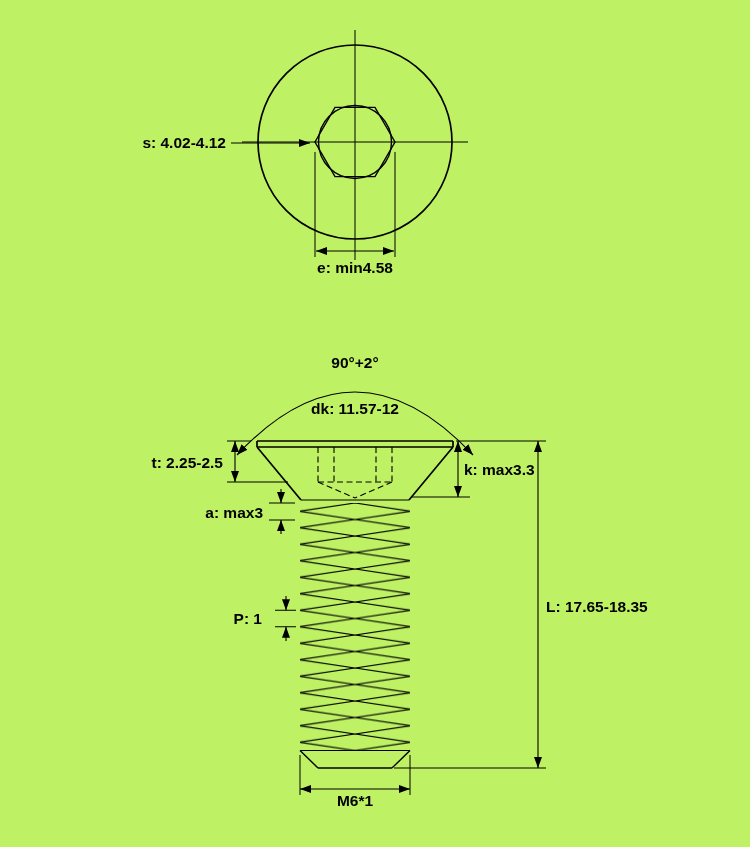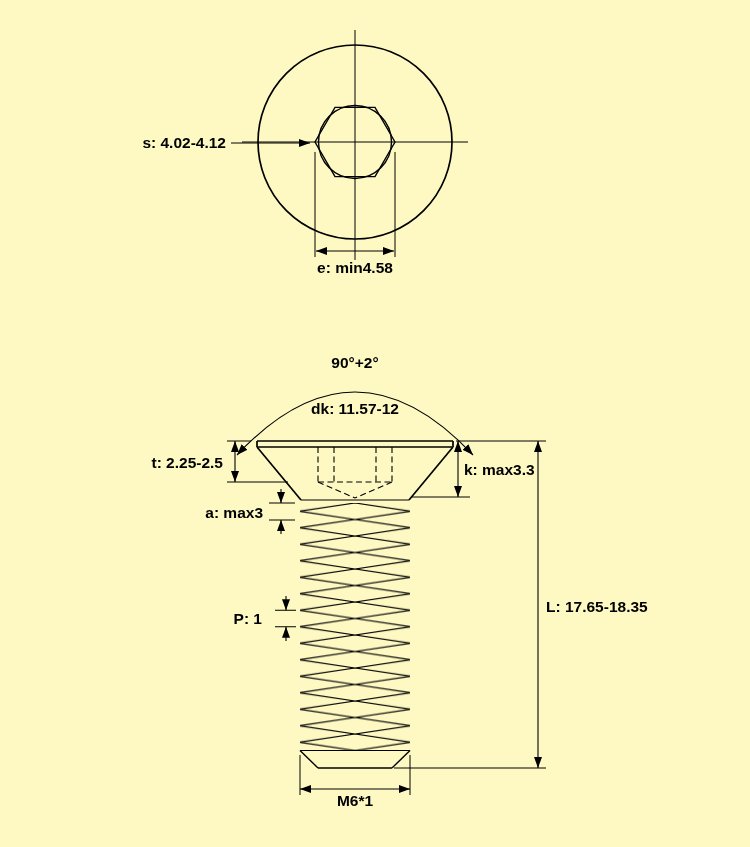--- a/index.html
+++ b/index.html
@@ -4,21 +4,21 @@
 <style>
   html, body {
     margin: 0;
     padding: 0;
     background: #ffffff;
   }
   .stage {
     position: relative;
     width: 750px;
     height: 847px;
-    background: #fef9c3;
+    background: #bef264;
     font-family: "Liberation Sans", sans-serif;
     overflow: hidden;
   }
   svg { display: block; }
   .ol   { stroke: #000; stroke-width: 1.7; fill: none; }
   .ol2  { stroke: #000; stroke-width: 1.4; fill: none; }
   .thin { stroke: #000; stroke-width: 1;   fill: none; }
   .dim  { stroke: #000; stroke-width: 1.1; fill: none; }
   .hid  { stroke: #000; stroke-width: 1.1; fill: none; stroke-dasharray: 6 3.5; }
   .thline { stroke: #000; stroke-width: 1.2; fill: none; }

